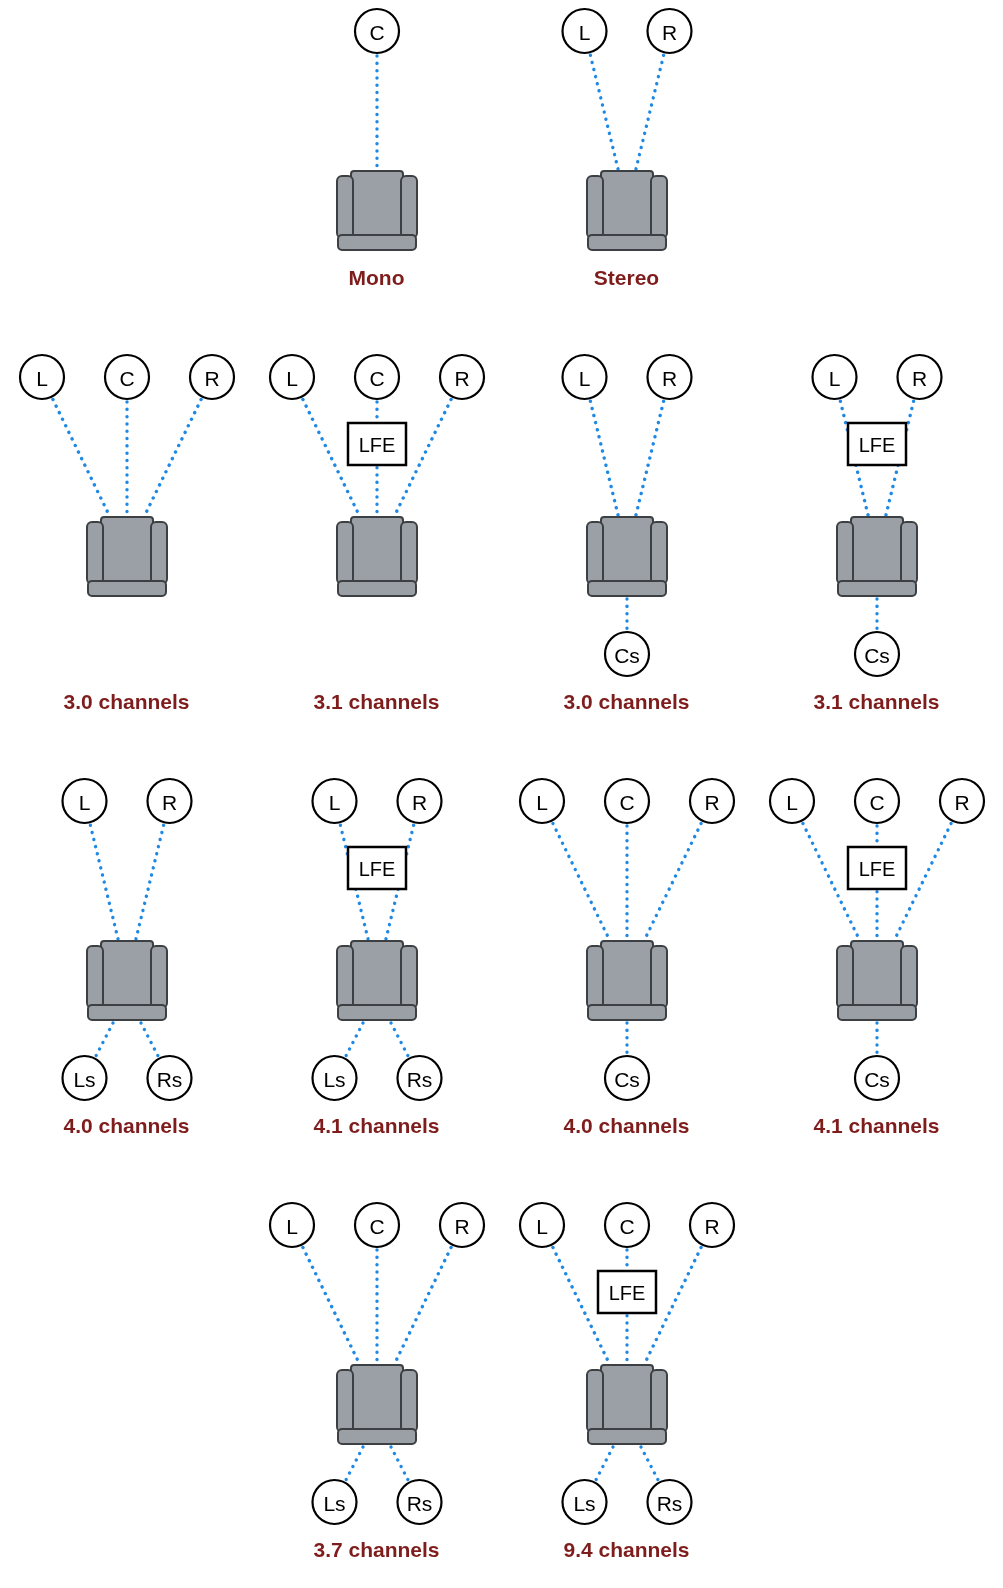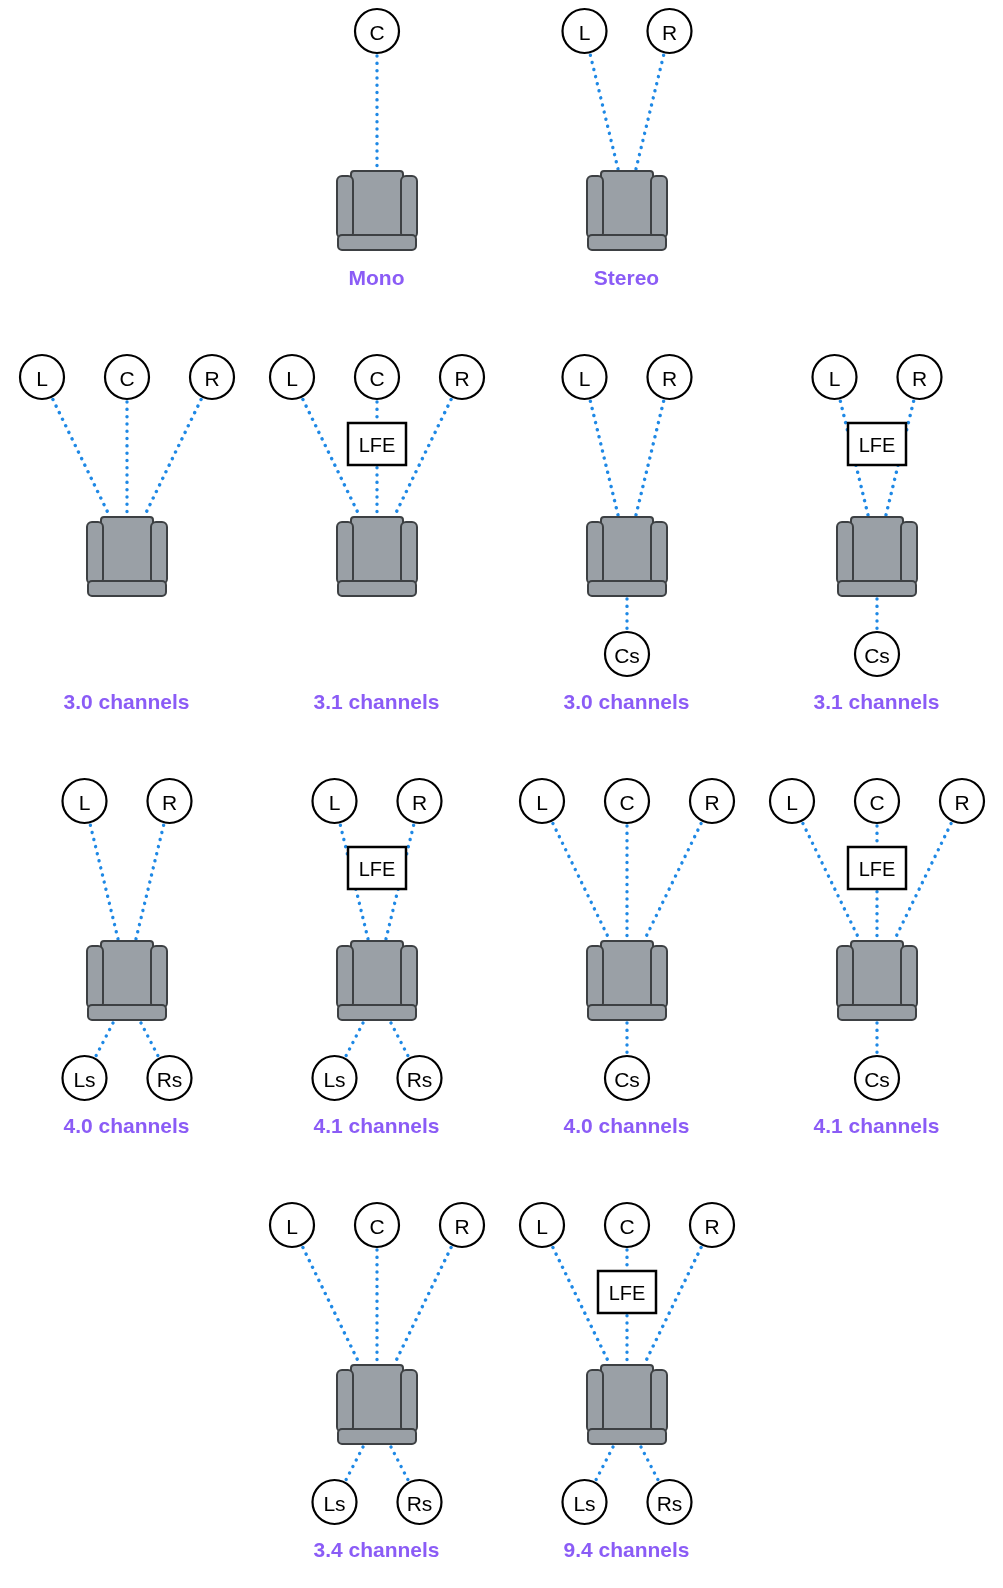--- a/index.html
+++ b/index.html
@@ -22,21 +22,21 @@
   .cell {
     width: 250px;
     display: flex;
     flex-direction: column;
     align-items: center;
   }
   .diagram-label {
     margin-top: 8px;
     font-size: 21px;
     font-weight: 700;
-    color: #8b5cf6;
+    color: #7f1d1d;
     text-align: center;
     line-height: 26px;
   }
   svg { display: block; }
   svg text {
     font-family: "Liberation Sans", "DejaVu Sans", sans-serif;
     fill: #000000;
   }
   .node-text { font-size: 21px; }
   .lfe-text  { font-size: 20px; }
@@ -280,21 +280,21 @@
           <text x="40" y="29" text-anchor="middle" dominant-baseline="central" class="node-text">L</text>
           <circle cx="125" cy="28" r="22" fill="#ffffff" stroke="#000000" stroke-width="2.2"></circle>
           <text x="125" y="29" text-anchor="middle" dominant-baseline="central" class="node-text">C</text>
           <circle cx="210" cy="28" r="22" fill="#ffffff" stroke="#000000" stroke-width="2.2"></circle>
           <text x="210" y="29" text-anchor="middle" dominant-baseline="central" class="node-text">R</text>
           <circle cx="82.5" cy="305" r="22" fill="#ffffff" stroke="#000000" stroke-width="2.2"></circle>
           <text x="82.5" y="306" text-anchor="middle" dominant-baseline="central" class="node-text">Ls</text>
           <circle cx="167.5" cy="305" r="22" fill="#ffffff" stroke="#000000" stroke-width="2.2"></circle>
           <text x="167.5" y="306" text-anchor="middle" dominant-baseline="central" class="node-text">Rs</text>
         </svg>
-        <div class="diagram-label">3.4 channels</div>
+        <div class="diagram-label">3.7 channels</div>
       </div>
       <div class="cell">
         <svg width="250" height="332" viewBox="0 0 250 332">
           <line x1="50.92625962753701" y1="50.48592561029354" x2="109" y2="170" stroke="#1e88e5" stroke-width="3.4" stroke-linecap="round" stroke-dasharray="0.1 7.2"></line>
           <line x1="125" y1="53" x2="125" y2="170" stroke="#1e88e5" stroke-width="3.4" stroke-linecap="round" stroke-dasharray="0.1 7.2"></line>
           <line x1="199.073740372463" y1="50.48592561029354" x2="141" y2="170" stroke="#1e88e5" stroke-width="3.4" stroke-linecap="round" stroke-dasharray="0.1 7.2"></line>
           <line x1="111" y1="250" x2="94.0020386152059" y2="282.80308337416403" stroke="#1e88e5" stroke-width="3.4" stroke-linecap="round" stroke-dasharray="0.1 7.2"></line>
           <line x1="139" y1="250" x2="155.9979613847941" y2="282.80308337416403" stroke="#1e88e5" stroke-width="3.4" stroke-linecap="round" stroke-dasharray="0.1 7.2"></line>
           <g transform="translate(85,168)">
             <rect x="14" y="0" width="52" height="66" rx="3" fill="#9aa0a6" stroke="#3d4043" stroke-width="2"></rect>

